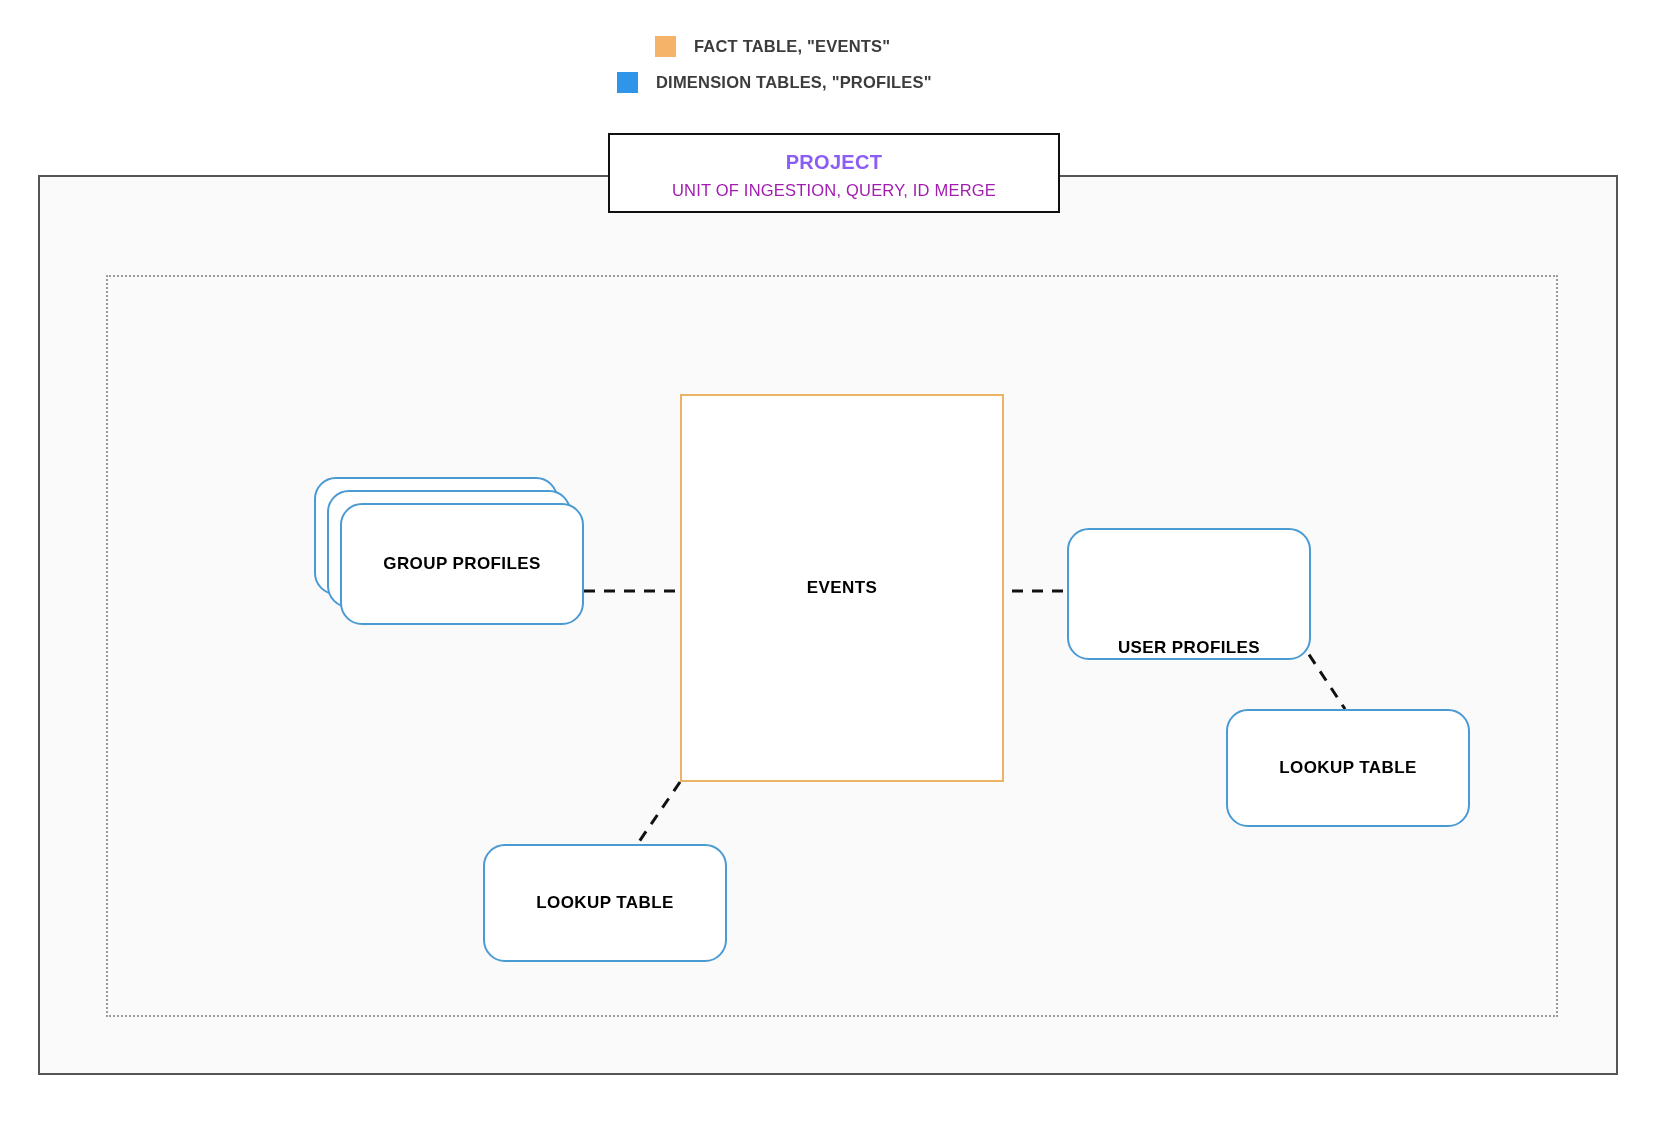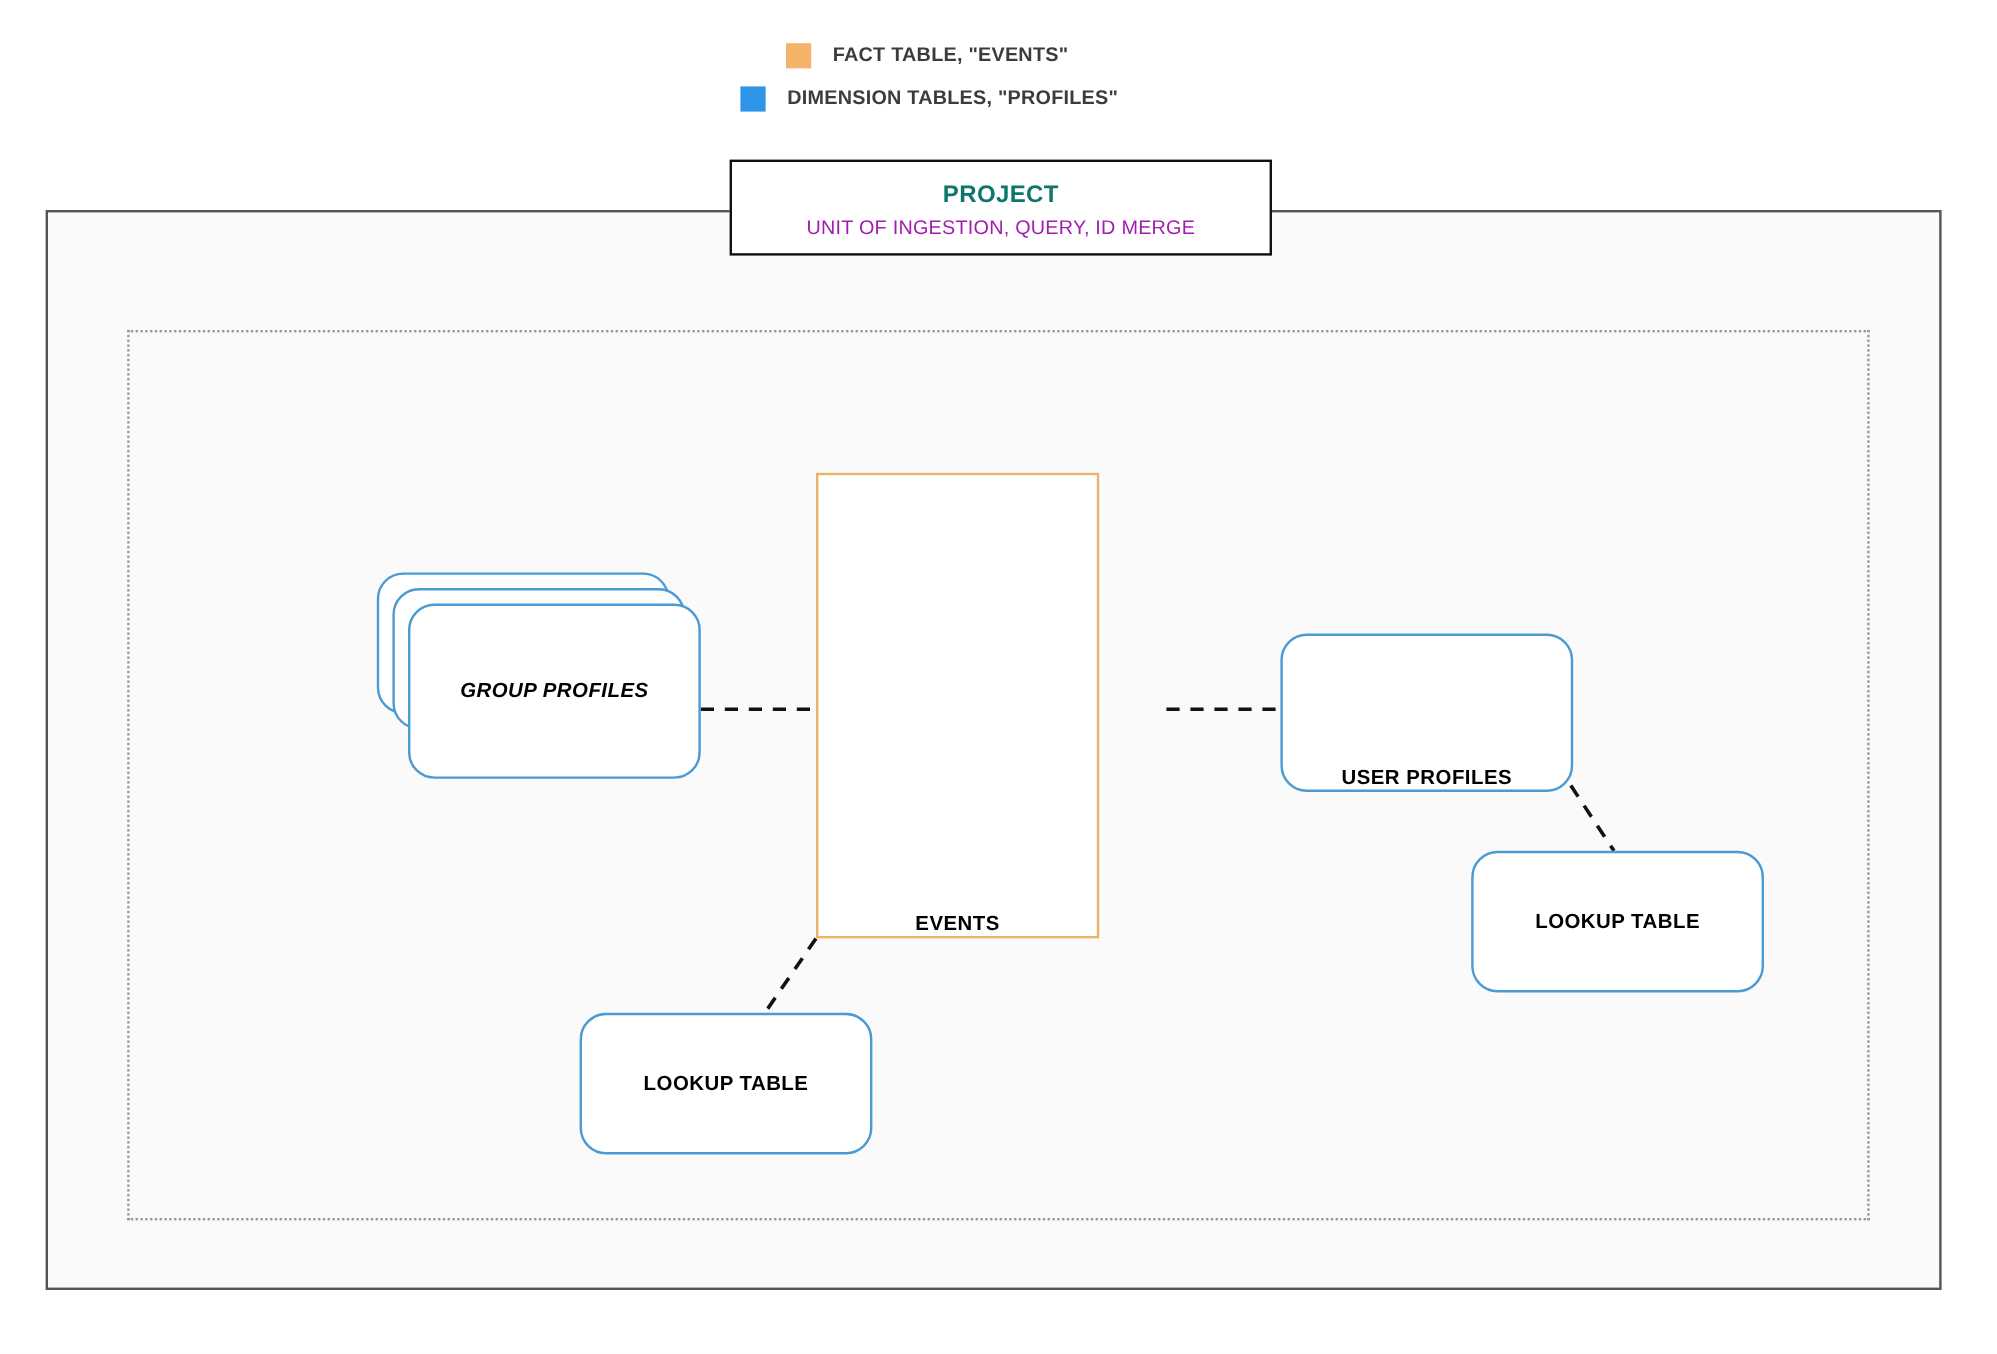--- a/index.html
+++ b/index.html
@@ -83,44 +83,44 @@
     left: 608px;
     top: 243px;
     width: 452px;
     height: 80px;
     border: 2px solid #d6d6d6;
     background: #fbfbfb;
   }
   .card-title {
     font-size: 20px;
     font-weight: bold;
-    color: #0f766e;
+    color: #8b5cf6;
     letter-spacing: 0.3px;
   }
   .card-sub {
     font-size: 16.5px;
     color: #a21caf;
     margin-top: 7px;
     letter-spacing: 0.2px;
   }
   #dataview-card .card-title { color: #8f8f8f; }
   #dataview-card .card-sub   { color: #b5b5b5; }
 
   
   #events-box {
     position: absolute;
     left: 680px;
     top: 394px;
-    width: 236px;
+    width: 324px;
     height: 388px;
     box-sizing: border-box;
     border: 2px solid #eab464;
     background: #ffffff;
     display: flex;
-    align-items: flex-end;
+    align-items: center;
     justify-content: center;
   }
   .node-label {
     font-size: 17px;
     font-weight: bold;
     color: #000000;
     letter-spacing: 0.4px;
     text-align: center;
   }
 
@@ -139,21 +139,21 @@
     position: absolute;
     box-sizing: border-box;
     border: 2.5px solid #4a9ad4;
     border-radius: 22px;
     background: #ffffff;
   }
 
   #group-profiles-stack { position: absolute; left: 340px; top: 503px; }
   #group-ghost-2 { left: -26px; top: -26px; width: 244px; height: 118px; }
   #group-ghost-1 { left: -13px; top: -13px; width: 244px; height: 118px; }
-  #group-profiles-box { left: 340px; top: 503px; width: 244px; height: 146px; font-style: italic; }
+  #group-profiles-box { left: 340px; top: 503px; width: 244px; height: 122px; }
 
   #user-profiles-box { left: 1067px; top: 528px; width: 244px; height: 132px; align-items: flex-end; }
   #lookup-right-box  { left: 1226px; top: 709px; width: 244px; height: 118px; }
   #lookup-left-box   { left: 483px; top: 844px;  width: 244px; height: 118px; }
 
   
   #connectors {
     position: absolute;
     left: 0;
     top: 0;

